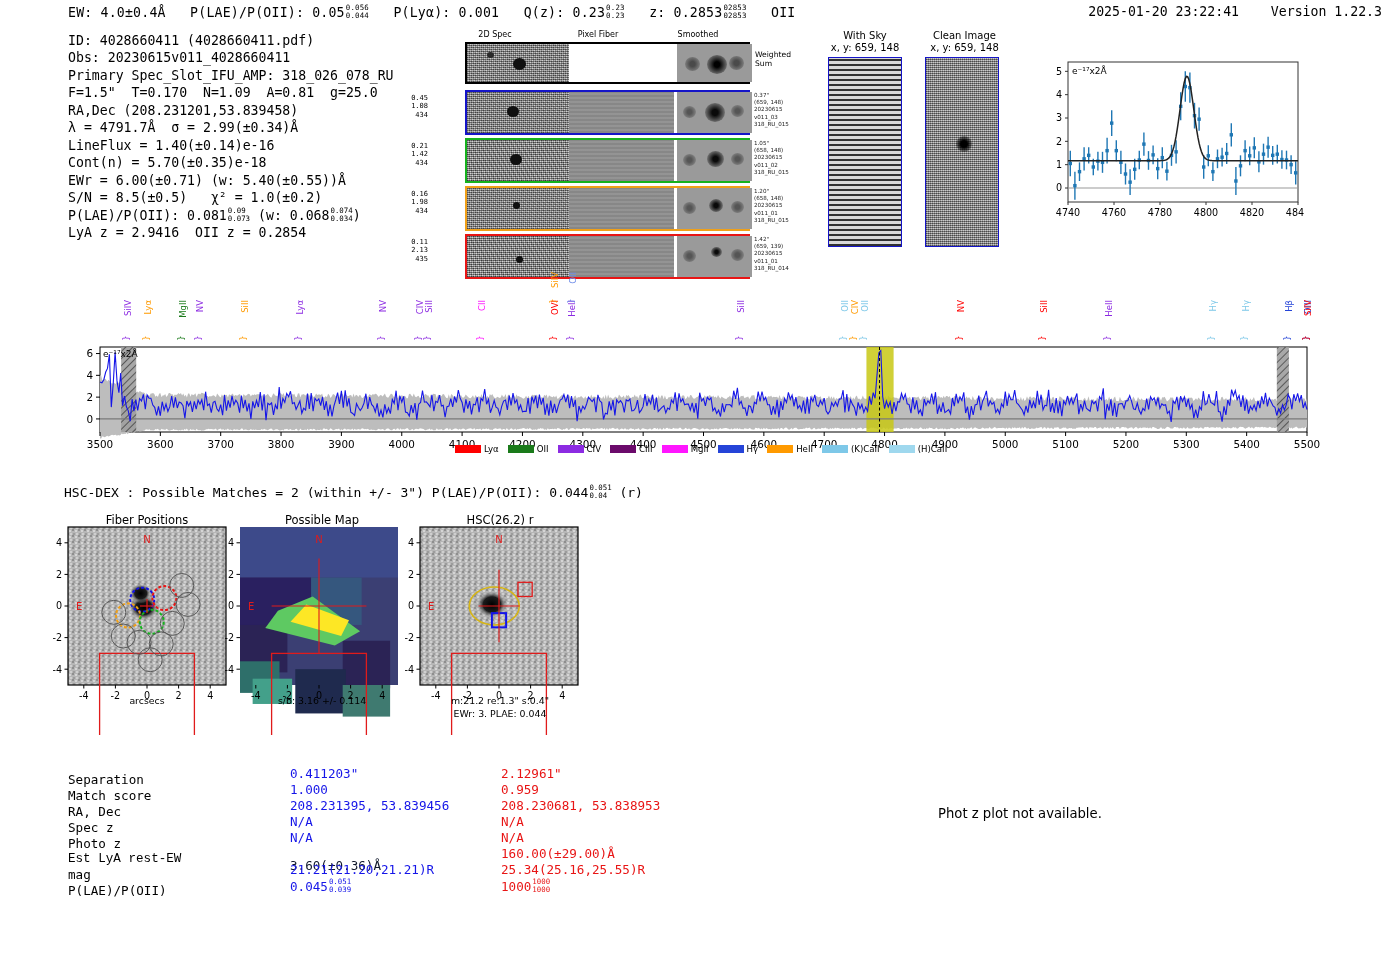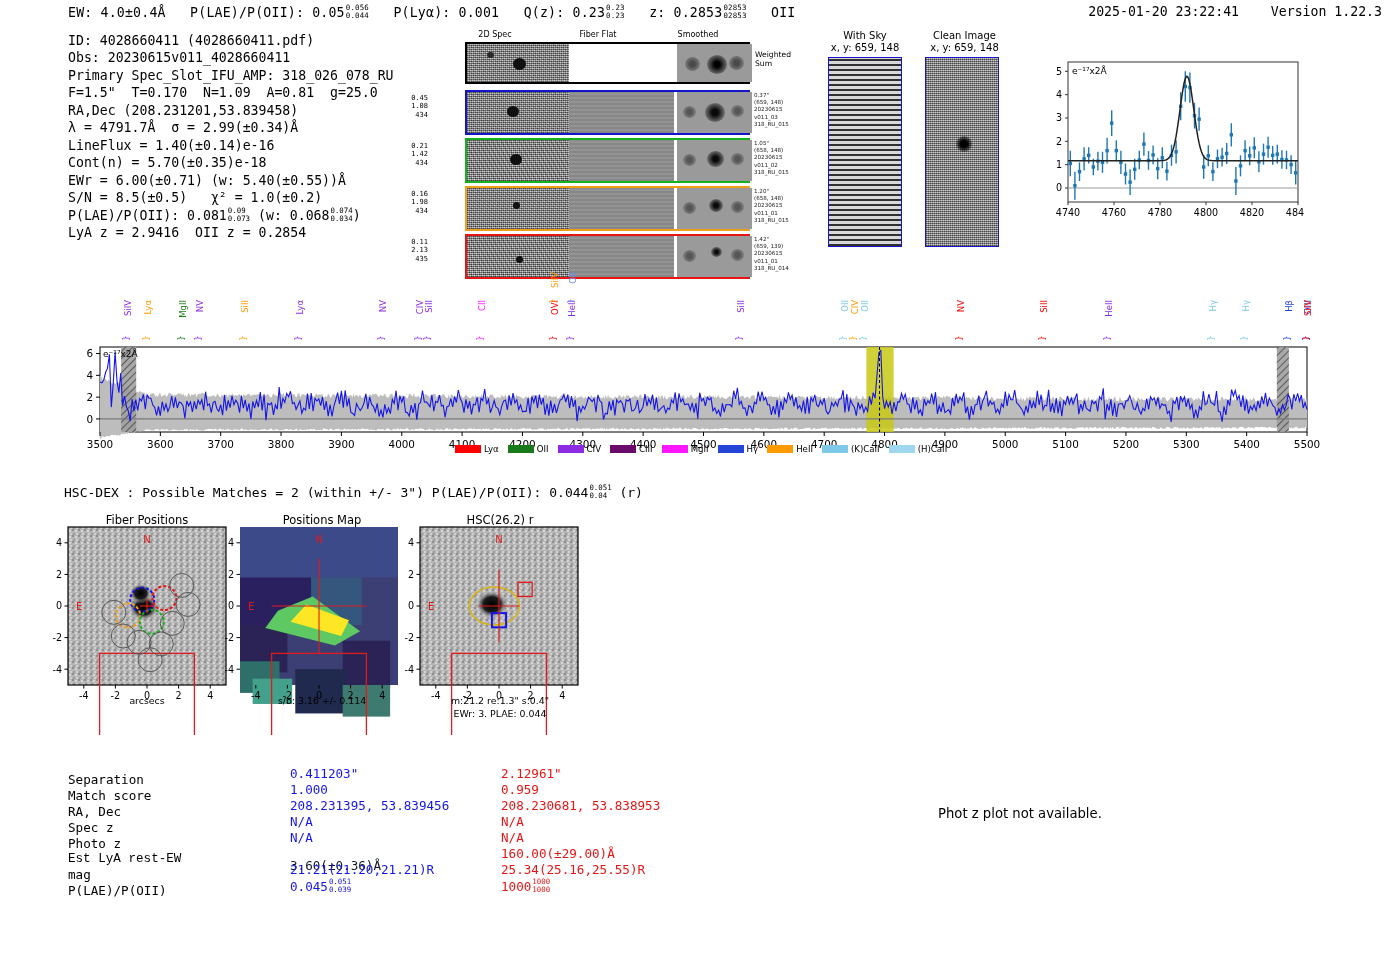--- a/index.html
+++ b/index.html
@@ -101,21 +101,21 @@
   <div class="ln">LineFlux = 1.40(±0.14)e-16</div>
   <div class="ln">Cont(n) = 5.70(±0.35)e-18</div>
   <div class="ln">EWr = 6.00(±0.71) (w: 5.40(±0.55))Å</div>
   <div class="ln">S/N = 8.5(±0.5)   χ² = 1.0(±0.2)</div>
   <div class="ln nw"><span>P(LAE)/P(OII): 0.081</span><span class="updn"><span>0.09</span><br><span>0.073</span></span><span>&nbsp;</span><span>(w: 0.068</span><span class="updn"><span>0.074</span><br><span>0.034</span></span><span>)</span></div>
   <div class="ln">LyA z = 2.9416  OII z = 0.2854</div>
 </div>
 
 <div class="abs" id="specpanel">
   <div class="sp-title sans" style="left:10px;top:0;width:110px">2D Spec</div>
-  <div class="sp-title sans" style="left:118px;top:0;width:100px">Fiber Flat</div>
+  <div class="sp-title sans" style="left:118px;top:0;width:100px">Pixel Fiber</div>
   <div class="sp-title sans" style="left:218px;top:0;width:100px">Smoothed</div>
 
   <div class="cutbox" style="left:35px;top:12px;width:285px;height:42px;border:2.2px solid #000;">
     <div class="noise abs" style="left:0;top:0;width:102px;height:100%"></div>
     <div class="blob" style="left:46px;top:14px;width:13px;height:12px;background:#101010;"></div>
     <div class="blob" style="left:20px;top:8px;width:7px;height:6px;background:#2a2a2a;"></div>
     <div class="abs" style="left:102px;top:0;width:105px;height:100%;background:#fff"></div>
     <div class="smooth abs" style="left:210px;top:0;width:75px;height:100%">
       <div class="blob" style="left:30px;top:11px;width:20px;height:19px;background:radial-gradient(circle,#000 20%,#6f6f6f 72%,rgba(154,154,154,0) 100%)"></div>
       <div class="blob" style="left:8px;top:13px;width:15px;height:14px;background:radial-gradient(circle,#4a4a4a 25%,rgba(154,154,154,0) 100%)"></div>
@@ -494,21 +494,21 @@
 </div>
 <div id="legend"><span class="lgitem"><span class="lgsw" style="background:#ff0000"></span><span>Lyα</span></span><span class="lgitem"><span class="lgsw" style="background:#1a7a1a"></span><span>OII</span></span><span class="lgitem"><span class="lgsw" style="background:#8c2be2"></span><span>CIV</span></span><span class="lgitem"><span class="lgsw" style="background:#6b0a6b"></span><span>CIII</span></span><span class="lgitem"><span class="lgsw" style="background:#ff16ff"></span><span>MgII</span></span><span class="lgitem"><span class="lgsw" style="background:#2544d8"></span><span>Hγ</span></span><span class="lgitem"><span class="lgsw" style="background:#ff9a00"></span><span>HeII</span></span><span class="lgitem"><span class="lgsw" style="background:#7ec8e8"></span><span>(K)CaII</span></span><span class="lgitem"><span class="lgsw" style="background:#9fd8ee"></span><span>(H)CaII</span></span></div>
 
 <div class="abs mono nw" id="hscdex">
   <span>HSC-DEX : Possible Matches = 2 (within +/- 3")  P(LAE)/P(OII): 0.044</span><span class="updn"><span>0.051</span><br><span>0.04</span></span><span>&nbsp;</span><span>(r)</span>
 </div>
 
 <div class="abs" id="bottompanels" style="left:0;top:505px;width:640px;height:230px;">
 
   <div class="ptitle" style="left:57px;top:8px;width:180px">Fiber Positions</div>
-  <div class="ptitle" style="left:232px;top:8px;width:180px">Positions Map</div>
+  <div class="ptitle" style="left:232px;top:8px;width:180px">Possible Map</div>
   <div class="ptitle" style="left:410px;top:8px;width:180px">HSC(26.2) r</div>
 
   <svg id="panelsvg" width="640" height="230" viewBox="0 0 640 230">
       <defs>
         <pattern id="grain" width="6" height="6" patternUnits="userSpaceOnUse">
           <rect width="6" height="6" fill="#b6b6b6"></rect>
           <rect x="0" y="0" width="2" height="2" fill="#8e8e8e"></rect>
           <rect x="3" y="1" width="2" height="2" fill="#d5d5d5"></rect>
           <rect x="1" y="4" width="2" height="2" fill="#9c9c9c"></rect>
           <rect x="4" y="4" width="2" height="2" fill="#cfcfcf"></rect>

